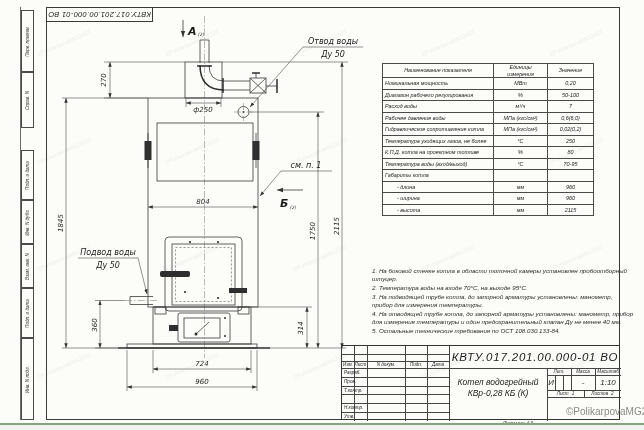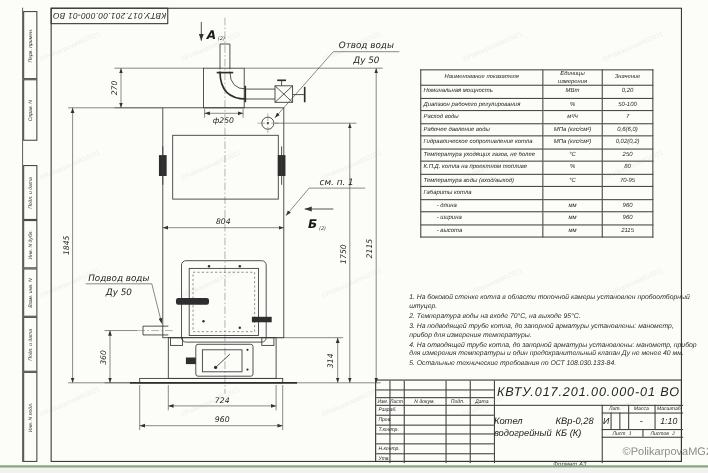--- a/index.html
+++ b/index.html
@@ -38,21 +38,21 @@
   .notes { position:absolute; left:372px; top:267px; width:262px; }
   .note { font-size:6.2px; font-style:italic; color:#2a2a2a; line-height:1.3; margin-bottom:1px; }
 
   
   .tb { position:absolute; left:341px; top:345px; width:279px; height:75px; border:1.1px solid #333; }
   .tb .cell { position:absolute; font-size:4.6px; font-style:italic; color:#222;
               display:flex; align-items:center; justify-content:center; overflow:hidden; }
   .tb .vl { position:absolute; width:0; border-left:0.8px solid #444; }
   .tb .hl { position:absolute; height:0; border-top:0.8px solid #444; }
   .docnum { font-size:11.5px !important; letter-spacing:0.8px; font-style:italic; }
-  .prodname { flex-direction:row; font-size:8.5px !important; line-height:1.25; }
+  .prodname { flex-direction:column; font-size:8.5px !important; line-height:1.25; }
   .val-big { font-size:8px !important; }
   .logo-wrap { display:flex; align-items:center; gap:2px; }
   .logo-bars { width:7px; height:13px;
      background:repeating-linear-gradient(90deg,#111 0 1.4px,transparent 1.4px 2.8px); }
   .logo-txt { font-size:13px; font-weight:bold; font-style:normal; color:#111; letter-spacing:-0.5px; }
   .logo-sub { display:flex; flex-direction:column; line-height:1.1; }
   .logo-sub span { font-size:3.8px; font-style:normal; color:#7d1d15; font-weight:bold; }
 
   .format-label { position:absolute; left:468px; top:420px; width:100px; text-align:center;
                   font-size:5.5px; font-style:italic; color:#444; }

